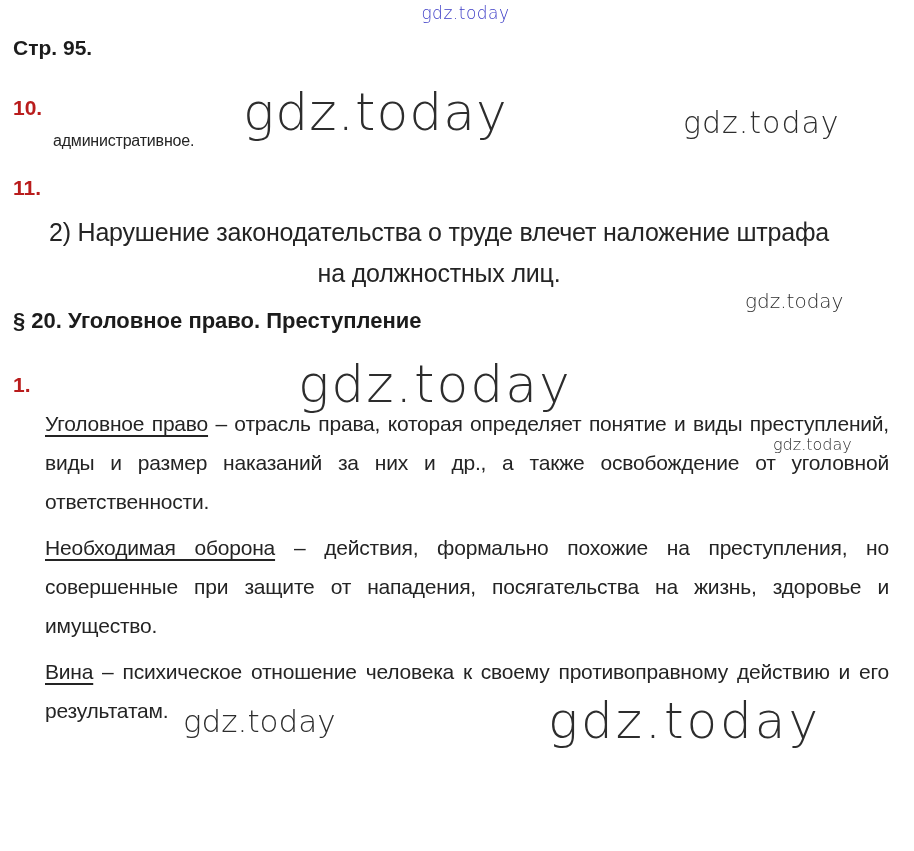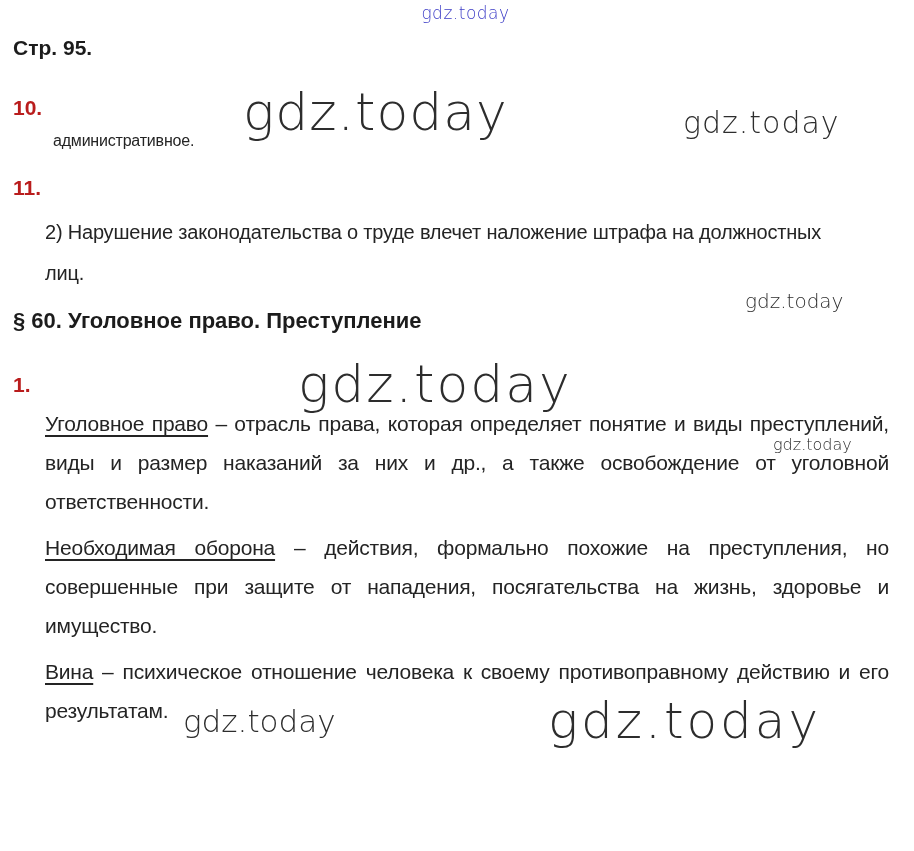--- a/index.html
+++ b/index.html
@@ -61,22 +61,23 @@
     left: 53px;
     font-size: 16px;
     letter-spacing: -0.2px;
   }
 
   .task11-par {
     top: 212px;
     left: 45px;
     width: 788px;
     line-height: 41px;
-    font-size: 20px;
+    font-size: 25px;
     letter-spacing: -0.2px;
+    text-align: center;
   }
 
   .defs {
     top: 404px;
     left: 45px;
     width: 856px;
   }
   .def {
     margin: 0 12px 7px 0;
     font-size: 21px;
@@ -123,21 +124,21 @@
   <div class="wm wm-tiny">gdz.today</div>
   <div class="wm wm-bottom-med">gdz.today</div>
   <div class="wm wm-bottom-large">gdz.today</div>
 
   <div class="abs task-num" style="top:96px">10.</div>
   <div class="abs body-line" style="top:132px">административное.</div>
 
   <div class="abs task-num" style="top:176px">11.</div>
   <div class="abs task11-par">2) Нарушение законодательства о труде влечет наложение штрафа на должностных лиц.</div>
 
-  <div class="abs heading">§ 60. Уголовное право. Преступление</div>
+  <div class="abs heading">§ 20. Уголовное право. Преступление</div>
 
   <div class="abs task-num" style="top:373px">1.</div>
 
   <div class="abs defs">
     <p class="def"><span class="term">Уголовное право</span><span> – отрасль права, которая определяет понятие и виды преступлений, виды и размер наказаний за них и др., а также освобождение от уголовной ответственности.</span></p>
     <p class="def"><span class="term">Необходимая оборона</span><span> – действия, формально похожие на преступления, но совершенные при защите от нападения, посягательства на жизнь, здоровье и имущество.</span></p>
     <p class="def"><span class="term">Вина</span><span> – психическое отношение человека к своему противоправному действию и его результатам.</span></p>
   </div>
 
 </div>

